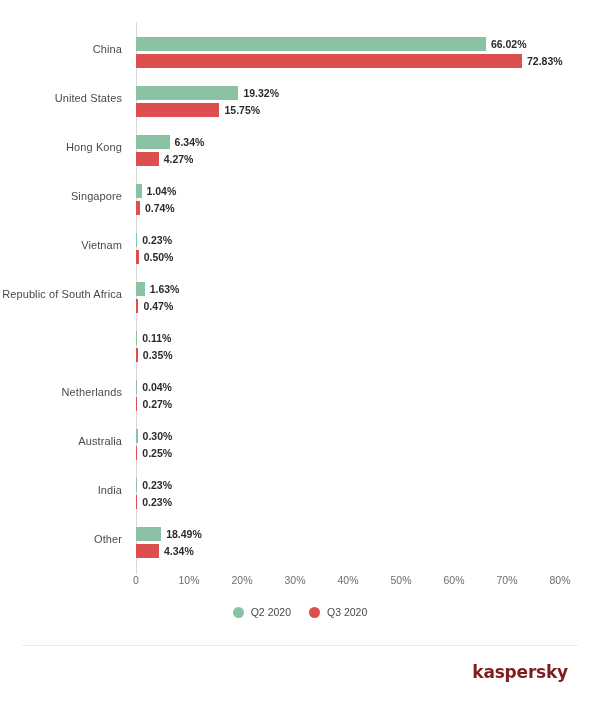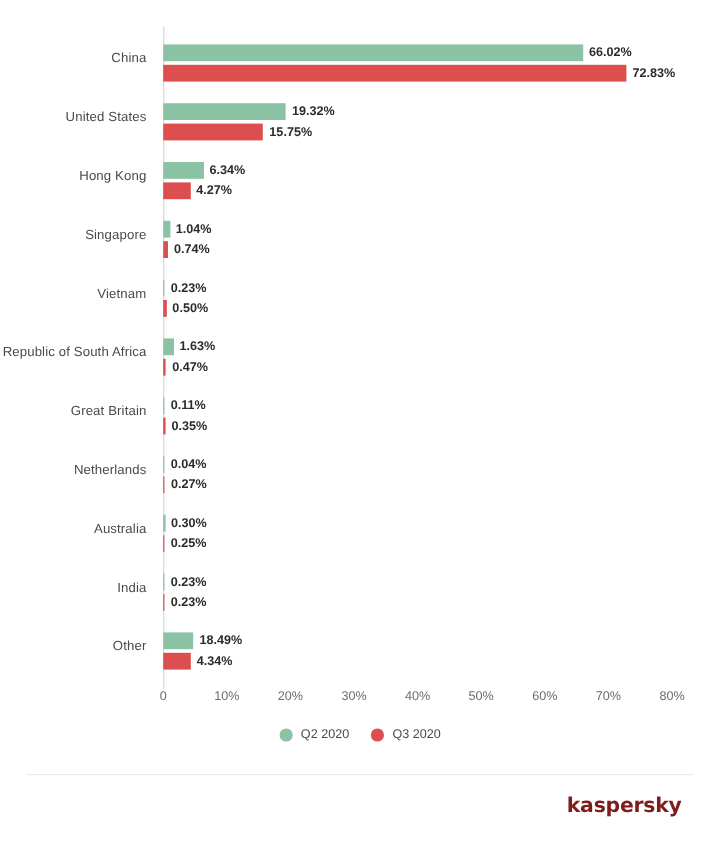--- a/index.html
+++ b/index.html
@@ -207,21 +207,20 @@
           <div class="bar-row r1">
             <div class="bar q2" style="width: 8.639px; background: rgb(139, 194, 164);"></div>
             <span class="bar-val">1.63%</span>
           </div>
           <div class="bar-row r2">
             <div class="bar q3" style="width: 2.491px; background: rgb(221, 79, 79);"></div>
             <span class="bar-val">0.47%</span>
           </div>
         </div>
         <div class="cat-group" style="top: 297px;">
-          <div class="cat-label">Great Britain</div>
           <div class="bar-row r1">
             <div class="bar q2" style="width: 1.2px; background: rgb(139, 194, 164);"></div>
             <span class="bar-val">0.11%</span>
           </div>
           <div class="bar-row r2">
             <div class="bar q3" style="width: 1.855px; background: rgb(221, 79, 79);"></div>
             <span class="bar-val">0.35%</span>
           </div>
         </div>
         <div class="cat-group" style="top: 346px;">

